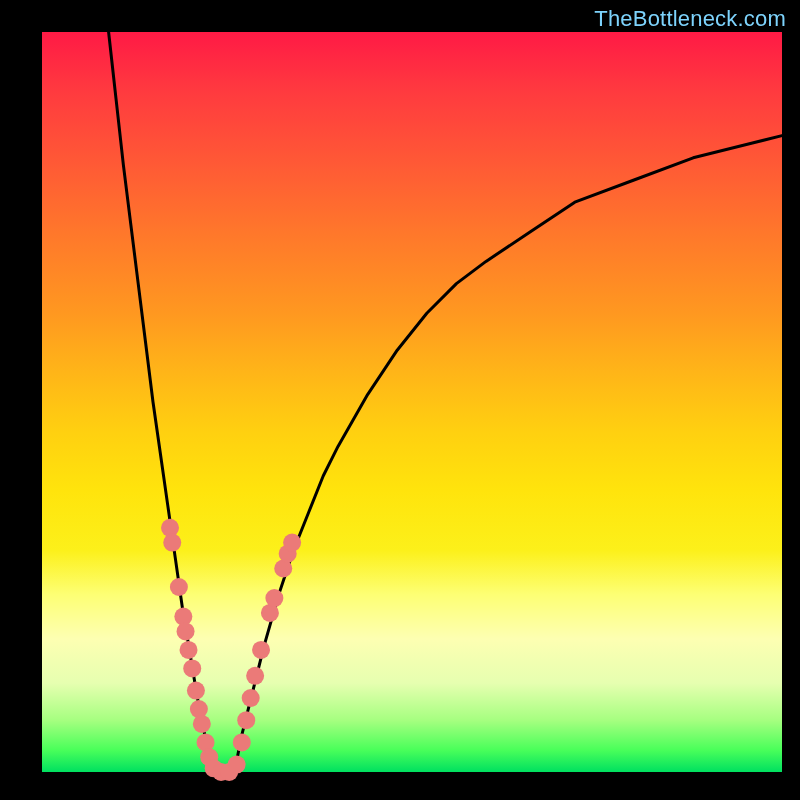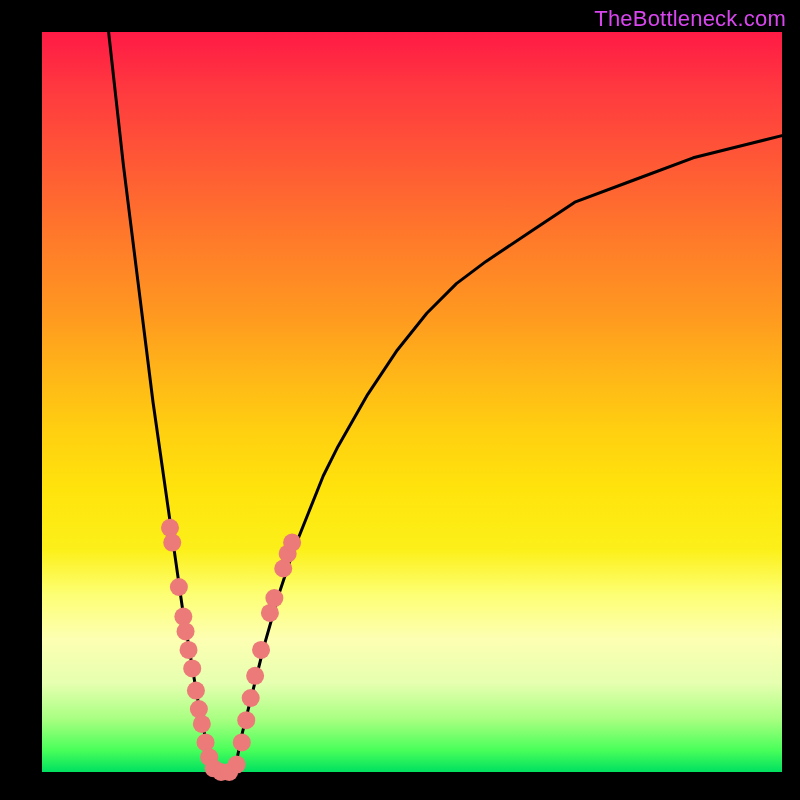--- a/index.html
+++ b/index.html
@@ -40,21 +40,21 @@
       #e6ffb0 88%,
       #a6ff80 93%,
       #4aff5a 97%,
       #00e060 100%
     );
   }
   .watermark {
     position: absolute;
     top: 6px;
     right: 14px;
-    color: #d946ef;
+    color: #7dd3fc;
     font-size: 22px;
     letter-spacing: 0.2px;
     user-select: none;
   }
   svg.curve {
     position: absolute;
     left: 0;
     top: 0;
     width: 740px;
     height: 740px;

